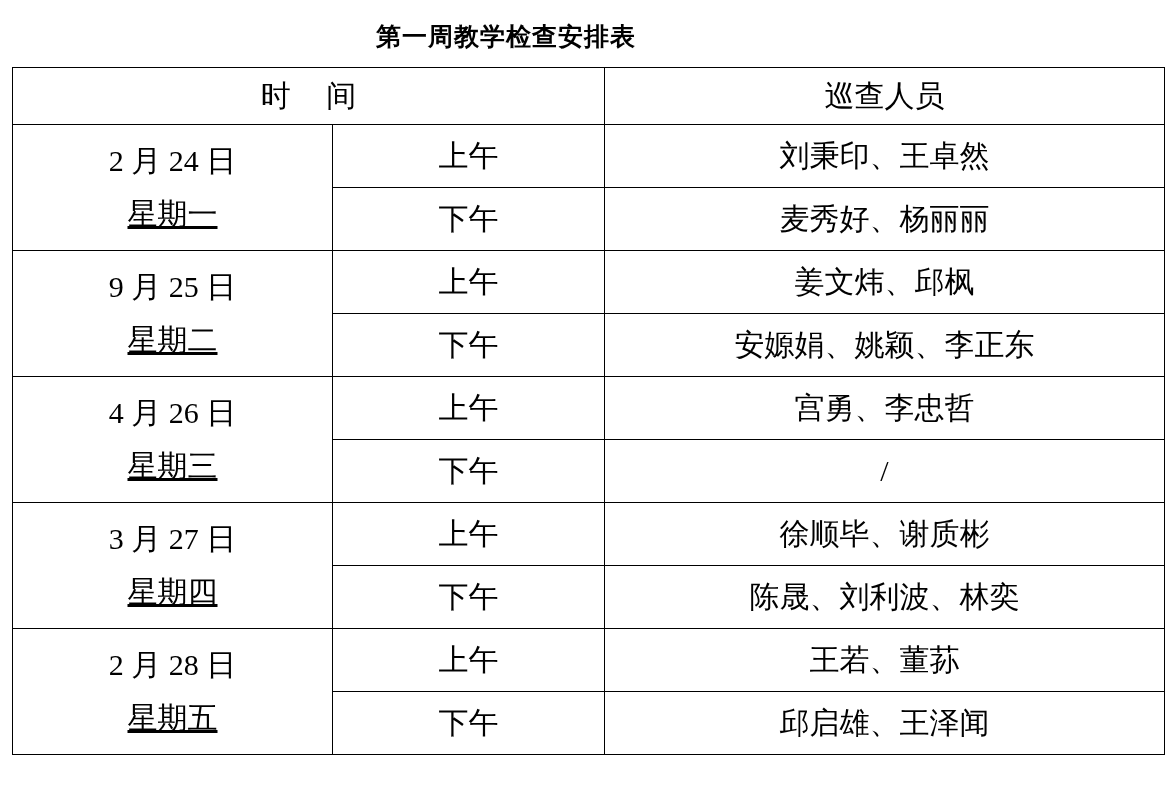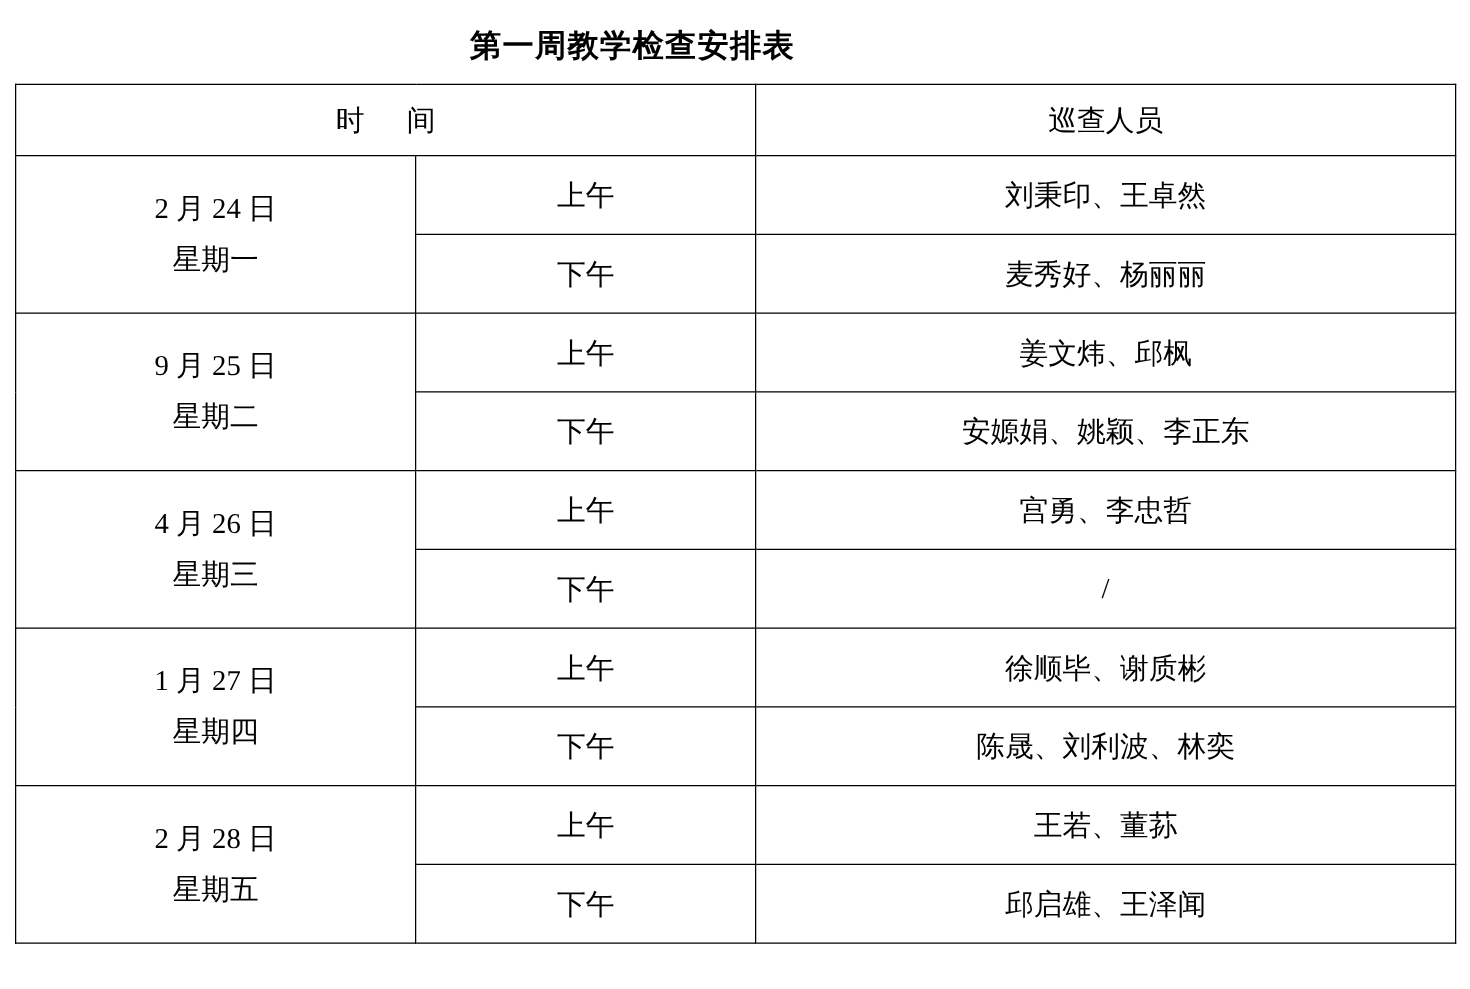--- a/index.html
+++ b/index.html
@@ -34,21 +34,21 @@
     width: 1152px;
     margin: 0 12px;
     table-layout: fixed;
   }
   table.schedule td, table.schedule th {
     border: 1px solid #000000;
     padding: 0;
     text-align: center;
     vertical-align: middle;
     font-weight: normal;
-    font-size: 23px;
+    font-size: 30px;
     font-family: "Liberation Serif", "DejaVu Serif", serif;
   }
   .col-date { width: 320px; }
   .col-half { width: 272px; }
   .col-people { width: 560px; }
 
   thead th {
     height: 56px;
     font-weight: 700;
     font-size: 24px;
@@ -59,21 +59,21 @@
   }
   tbody td {
     height: 62px;
   }
   .date-cell {
     line-height: 1.75;
     font-size: 23px;
     padding: 4px 0;
   }
   .date-cell .line1 { display: block; }
-  .date-cell .line2 { display: block; }
+  .date-cell .line2 { display: block; text-decoration: underline; }
   .slot-cell { font-size: 23px; }
   .people-cell { font-size: 23px; }
   .slash { font-weight: 700; }
 </style>
 </head>
 <body>
 
 <div class="page">
 
   <div class="doc-title">第一周教学检查安排表</div>
@@ -126,21 +126,21 @@
         <td class="slot-cell">上午</td>
         <td class="people-cell">宫勇、李忠哲</td>
       </tr>
       <tr>
         <td class="slot-cell">下午</td>
         <td class="people-cell slash">/</td>
       </tr>
 
       <tr>
         <td rowspan="2" class="date-cell">
-          <span class="line1">1 月 27 日</span>
+          <span class="line1">3 月 27 日</span>
           <span class="line2">星期四</span>
         </td>
         <td class="slot-cell">上午</td>
         <td class="people-cell">徐顺毕、谢质彬</td>
       </tr>
       <tr>
         <td class="slot-cell">下午</td>
         <td class="people-cell">陈晟、刘利波、林奕</td>
       </tr>
 

